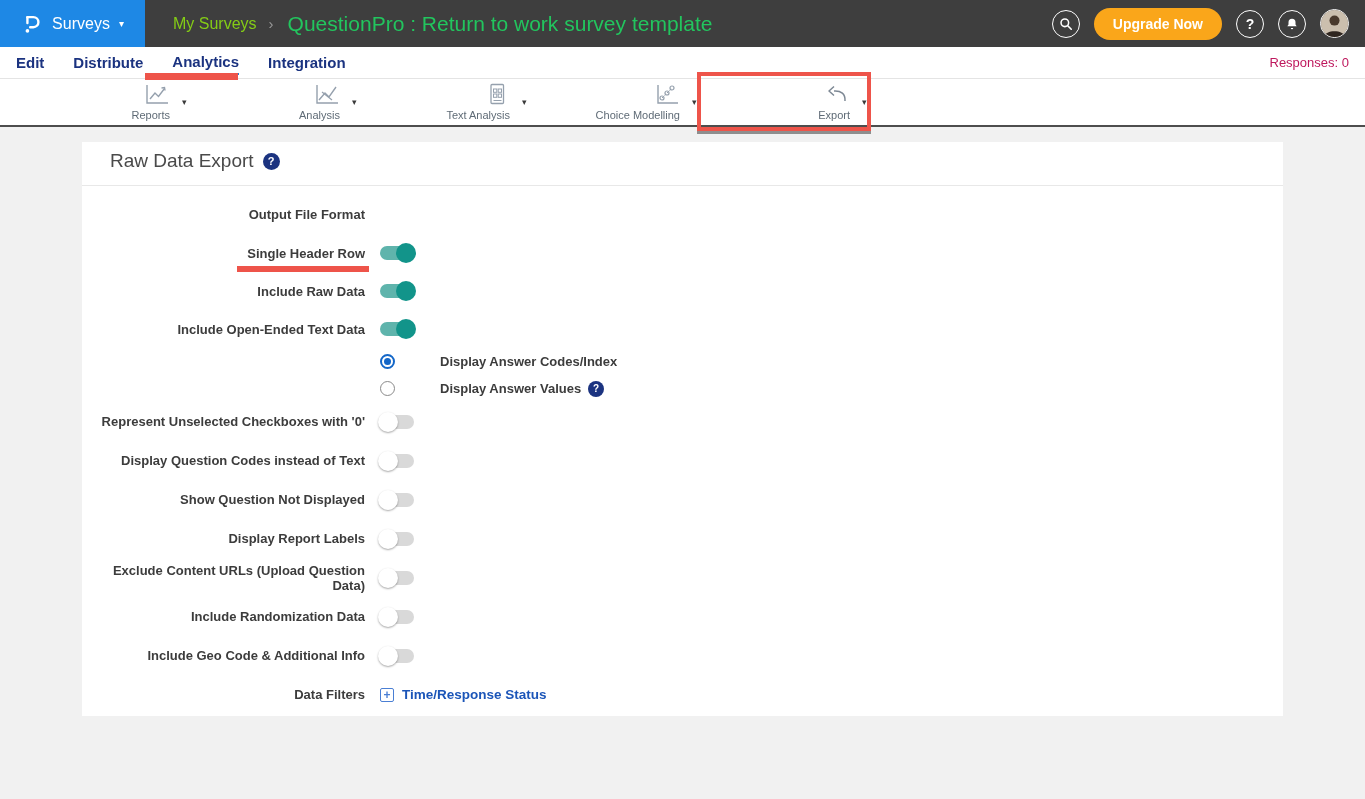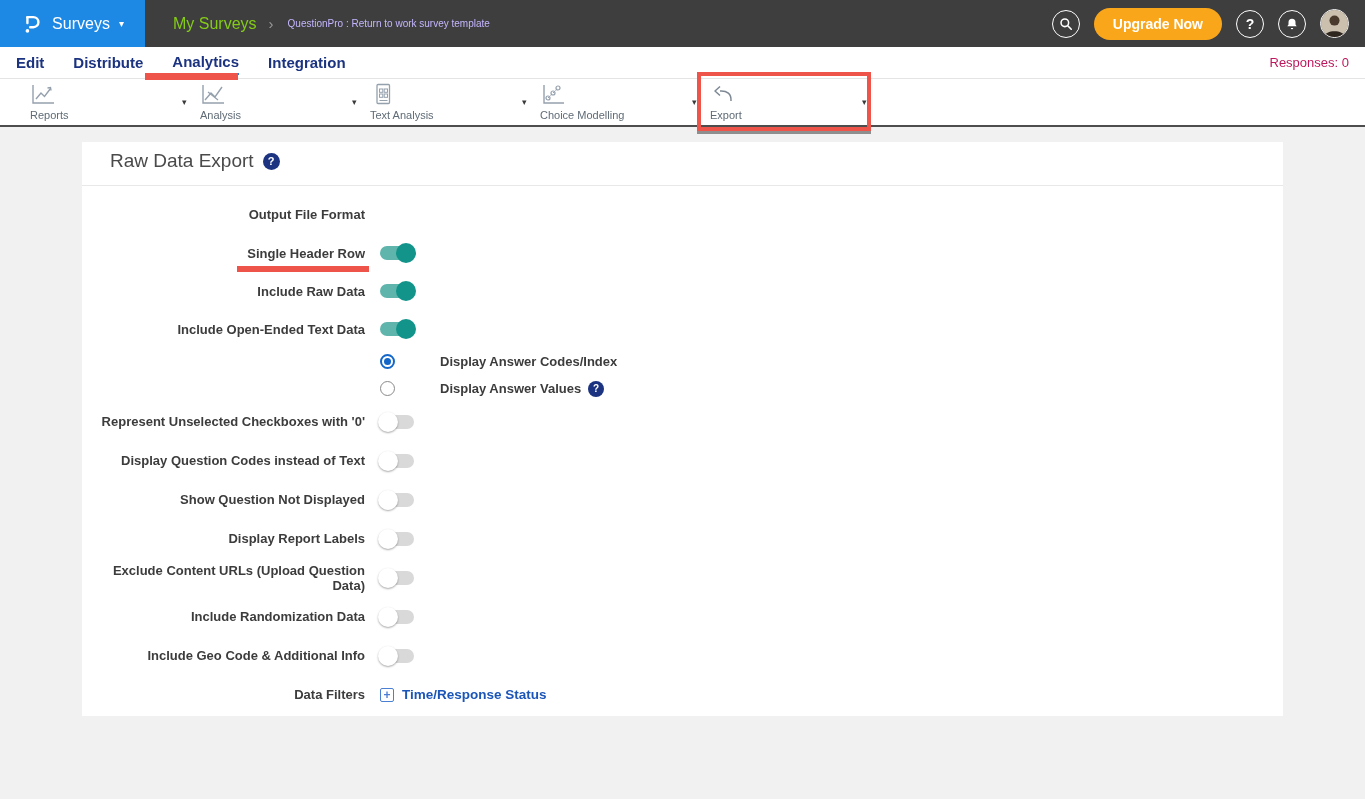--- a/index.html
+++ b/index.html
@@ -8,37 +8,37 @@
 
   
   .topbar { position:absolute; top:0; left:0; width:100%; height:47px; background:#3e3e3e; display:flex; align-items:center; z-index:2; }
   .logo-area { width:145px; height:100%; background:#1e88e5; display:flex; align-items:center; justify-content:center; gap:9px; cursor:pointer; }
   .logo-area svg { width:22px; height:22px; }
   .product-name { color:#fff; font-size:16px; }
   .top-caret { color:#fff; font-size:10px; }
   .breadcrumb { display:flex; align-items:center; margin-left:28px; }
   .bc-parent { color:#84cc16; font-size:16px; cursor:pointer; }
   .bc-sep { color:#9a9a9a; font-size:15px; margin:0 14px 0 12px; }
-  .bc-title { color:#c4b5fd; font-size:10px; }
+  .bc-title { color:#22c55e; font-size:21px; }
   .topbar-right { margin-left:auto; display:flex; align-items:center; gap:14px; padding-right:16px; }
   .circle-btn { width:28px; height:28px; border:1.5px solid #fff; border-radius:50%; display:flex; align-items:center; justify-content:center; color:#fff; font-weight:bold; font-size:14px; cursor:pointer; flex-shrink:0; }
   .circle-btn svg { width:14px; height:14px; }
   .upgrade-btn { background:#faa61a; color:#fff; font-weight:bold; font-size:14px; border:none; border-radius:16px; padding:8px 19px; cursor:pointer; font-family:"Liberation Sans",sans-serif; }
   .avatar { width:29px; height:29px; border-radius:50%; overflow:hidden; border:1.5px solid #fff; cursor:pointer; flex-shrink:0; }
 
   
   .subnav { position:absolute; top:47px; left:0; width:100%; height:31px; background:#fff; display:flex; align-items:center; padding:0 16px; }
   .nav-item { color:#1b3380; font-weight:bold; font-size:15px; margin-right:29px; cursor:pointer; padding:3px 0; }
   .nav-item.active { border-bottom:2px solid #2e7fd0; }
   .responses { margin-left:auto; color:#be185d; font-size:13px; }
 
   
   .toolbar { position:absolute; top:78px; left:0; width:100%; height:49px; background:#fff; border-top:1px solid #e4e4e4; border-bottom:2px solid #4d4d4d; }
   .tgroup { position:absolute; top:0; height:100%; display:flex; align-items:center; z-index:2; }
-  .titem { width:140px; display:flex; flex-direction:column; align-items:flex-start; justify-content:center; gap:3px; cursor:pointer; }
+  .titem { width:140px; display:flex; flex-direction:column; align-items:flex-end; justify-content:center; gap:3px; cursor:pointer; }
   .titem svg { width:26px; height:23px; }
   .tlabel { font-size:11px; color:#5f6b76; white-space:nowrap; }
   .tcaret { margin-left:12px; font-size:9px; color:#3a3a3a; cursor:pointer; }
   .export-bg { position:absolute; left:701px; top:76px; width:166px; height:51px; background:#ebebeb; z-index:1; }
 
   
   .export-annotation { position:absolute; left:697px; top:72px; width:174px; height:59px; border:4px solid #ee544a; box-shadow:0 3px 0 rgba(60,60,60,.55); z-index:6; pointer-events:none; }
   .analytics-annotation { position:absolute; left:145px; top:73px; width:93px; height:7px; background:#ee544a; z-index:6; pointer-events:none; }
   .shr-annotation { position:absolute; left:237px; top:266px; width:132px; height:6px; background:#ee544a; z-index:6; pointer-events:none; }
 

